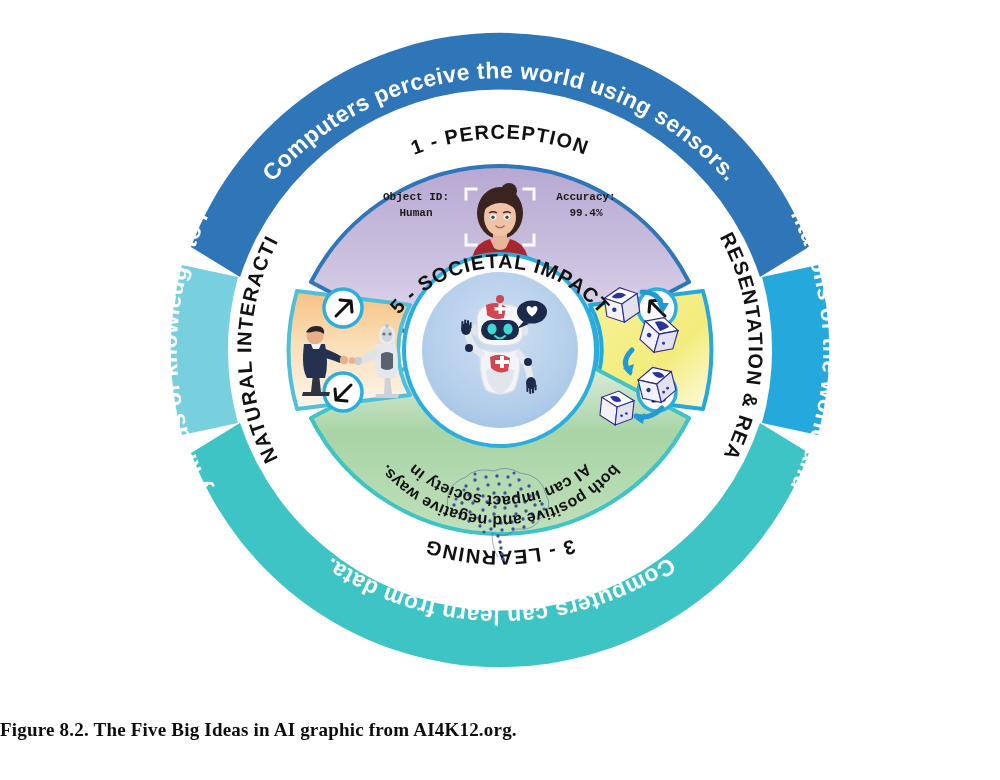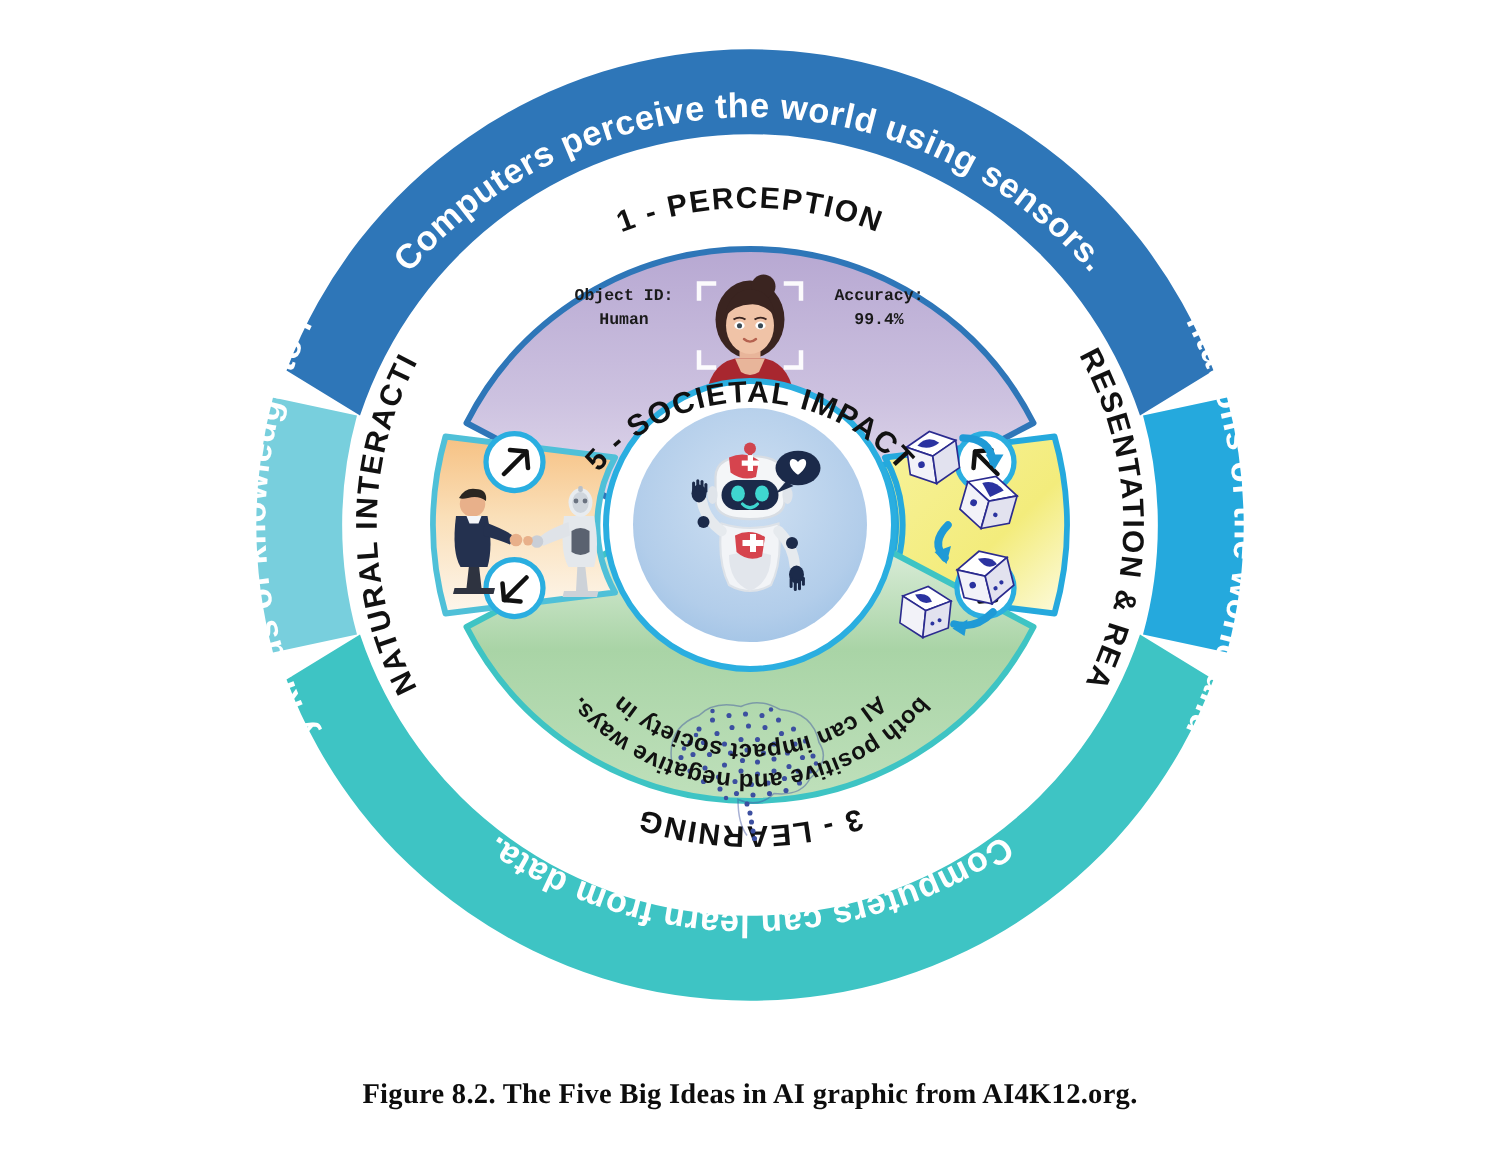--- a/index.html
+++ b/index.html
@@ -1,20 +1,20 @@
 <!DOCTYPE html>
 <html><head>
 <meta charset="utf-8">
 <style>
   html,body{margin:0;padding:0;background:#ffffff;}
   body{width:1000px;height:780px;font-family:"Liberation Sans",sans-serif;overflow:hidden;}
   #stage{position:relative;width:1000px;height:780px;background:#fff;}
   svg#figure{position:absolute;left:0;top:0;width:1000px;height:700px;}
   .capwrap{position:absolute;left:0;top:700px;width:1000px;height:60px;
-    display:flex;align-items:center;justify-content:center;}
+    display:flex;align-items:center;}
   .caption{font-family:"Liberation Serif",serif;font-weight:bold;font-size:19px;color:#0d0d0d;
     letter-spacing:.2px;white-space:nowrap;}
   .arcband{font-family:"Liberation Sans",sans-serif;font-weight:bold;fill:#ffffff;font-size:23px;letter-spacing:.4px;}
   .arctitle{font-family:"Liberation Sans",sans-serif;font-weight:bold;fill:#111111;font-size:20px;letter-spacing:1.2px;}
   .arccenter{font-family:"Liberation Sans",sans-serif;font-weight:bold;fill:#111111;font-size:20px;letter-spacing:1.1px;}
   .arcsub{font-family:"Liberation Sans",sans-serif;font-weight:bold;fill:#111111;font-size:16px;letter-spacing:.2px;}
   .mono{font-family:"Liberation Mono",monospace;font-weight:bold;fill:#1a1a1a;font-size:11px;}
 </style>
 </head>
 <body>

